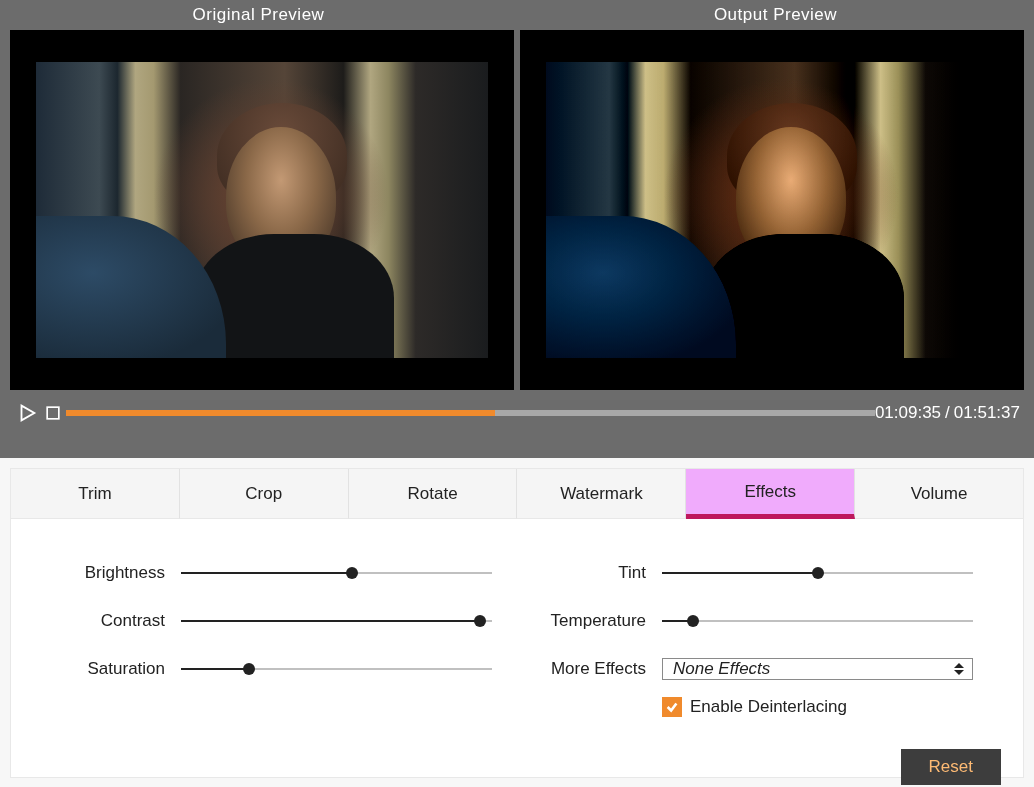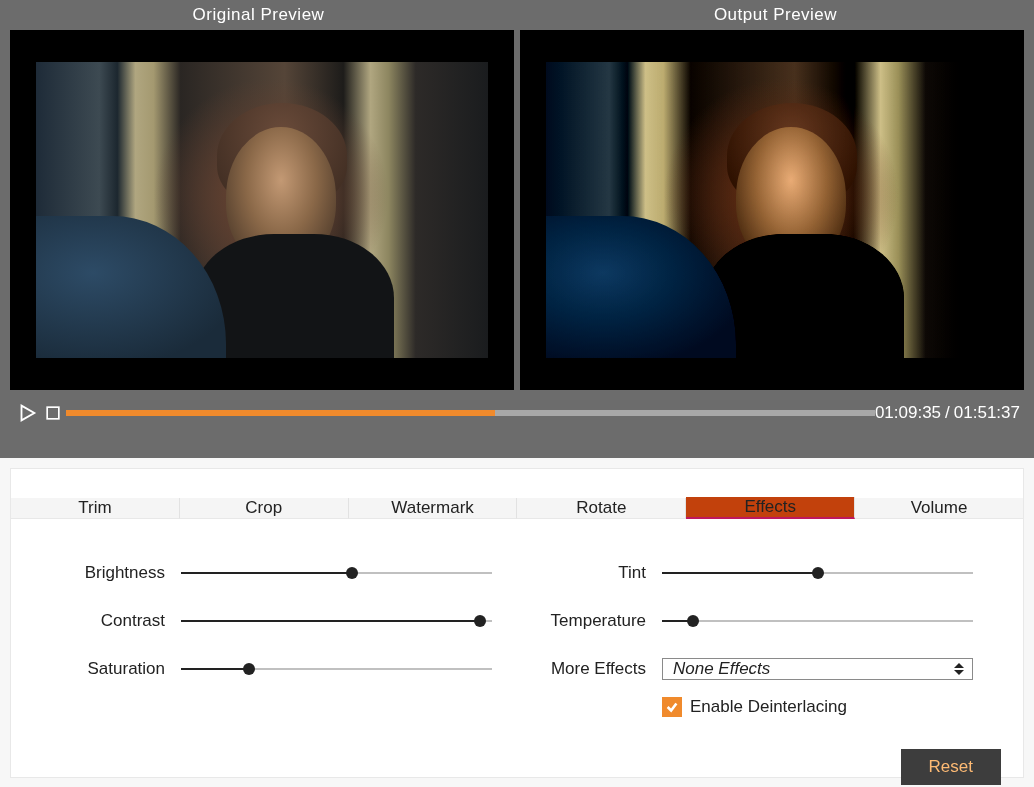--- a/index.html
+++ b/index.html
@@ -121,34 +121,34 @@
     white-space:nowrap;
     font-weight:400;
   }
   .time-sep { margin:0 4px; }
 
   
   .panel { background:#f7f7f7; padding:10px 10px 14px 10px; }
   .panel-inner { background:#fff; border:1px solid #e8e8e8; min-height:310px; display:flex; flex-direction:column; }
 
   
-  .tabs { display:flex; height:50px;align-items:flex-end; }
+  .tabs { display:flex; height:50px; }
   .tab {
     flex:1;
     display:flex; align-items:center; justify-content:center;
     font-size:17px; color:#222;
     background:#f5f5f5;
     border-right:1px solid #e2e2e2;
     border-bottom:1px solid #e8e8e8;
     cursor:pointer;
   }
   .tab:last-child{ border-right:none; }
   .tab.active {
-    background:#c2410c;
-    border-bottom:2px solid #be185d;
+    background:#f0abfc;
+    border-bottom:5px solid #be185d;
   }
 
   
   .effects-body {
     flex:1; position:relative;
     display:grid;
     grid-template-columns: 1fr 1fr;
     column-gap:40px;
     row-gap:0px;
     padding:30px 50px 10px 40px;
@@ -270,22 +270,22 @@
       <span>01:09:35</span><span class="time-sep">/</span><span>01:51:37</span>
     </div>
   </div>
 </div>
 
 <div class="panel">
   <div class="panel-inner">
     <div class="tabs" id="tabs">
         <div class="tab">Trim</div>
         <div class="tab">Crop</div>
+        <div class="tab">Rotate</div>
         <div class="tab">Watermark</div>
-        <div class="tab">Rotate</div>
         <div class="tab active">Effects</div>
         <div class="tab">Volume</div>
       </div>
 
     <div class="effects-body">
 
       <div>
         <div class="row">
           <div class="row-label">Brightness</div>
           <div class="slider">

